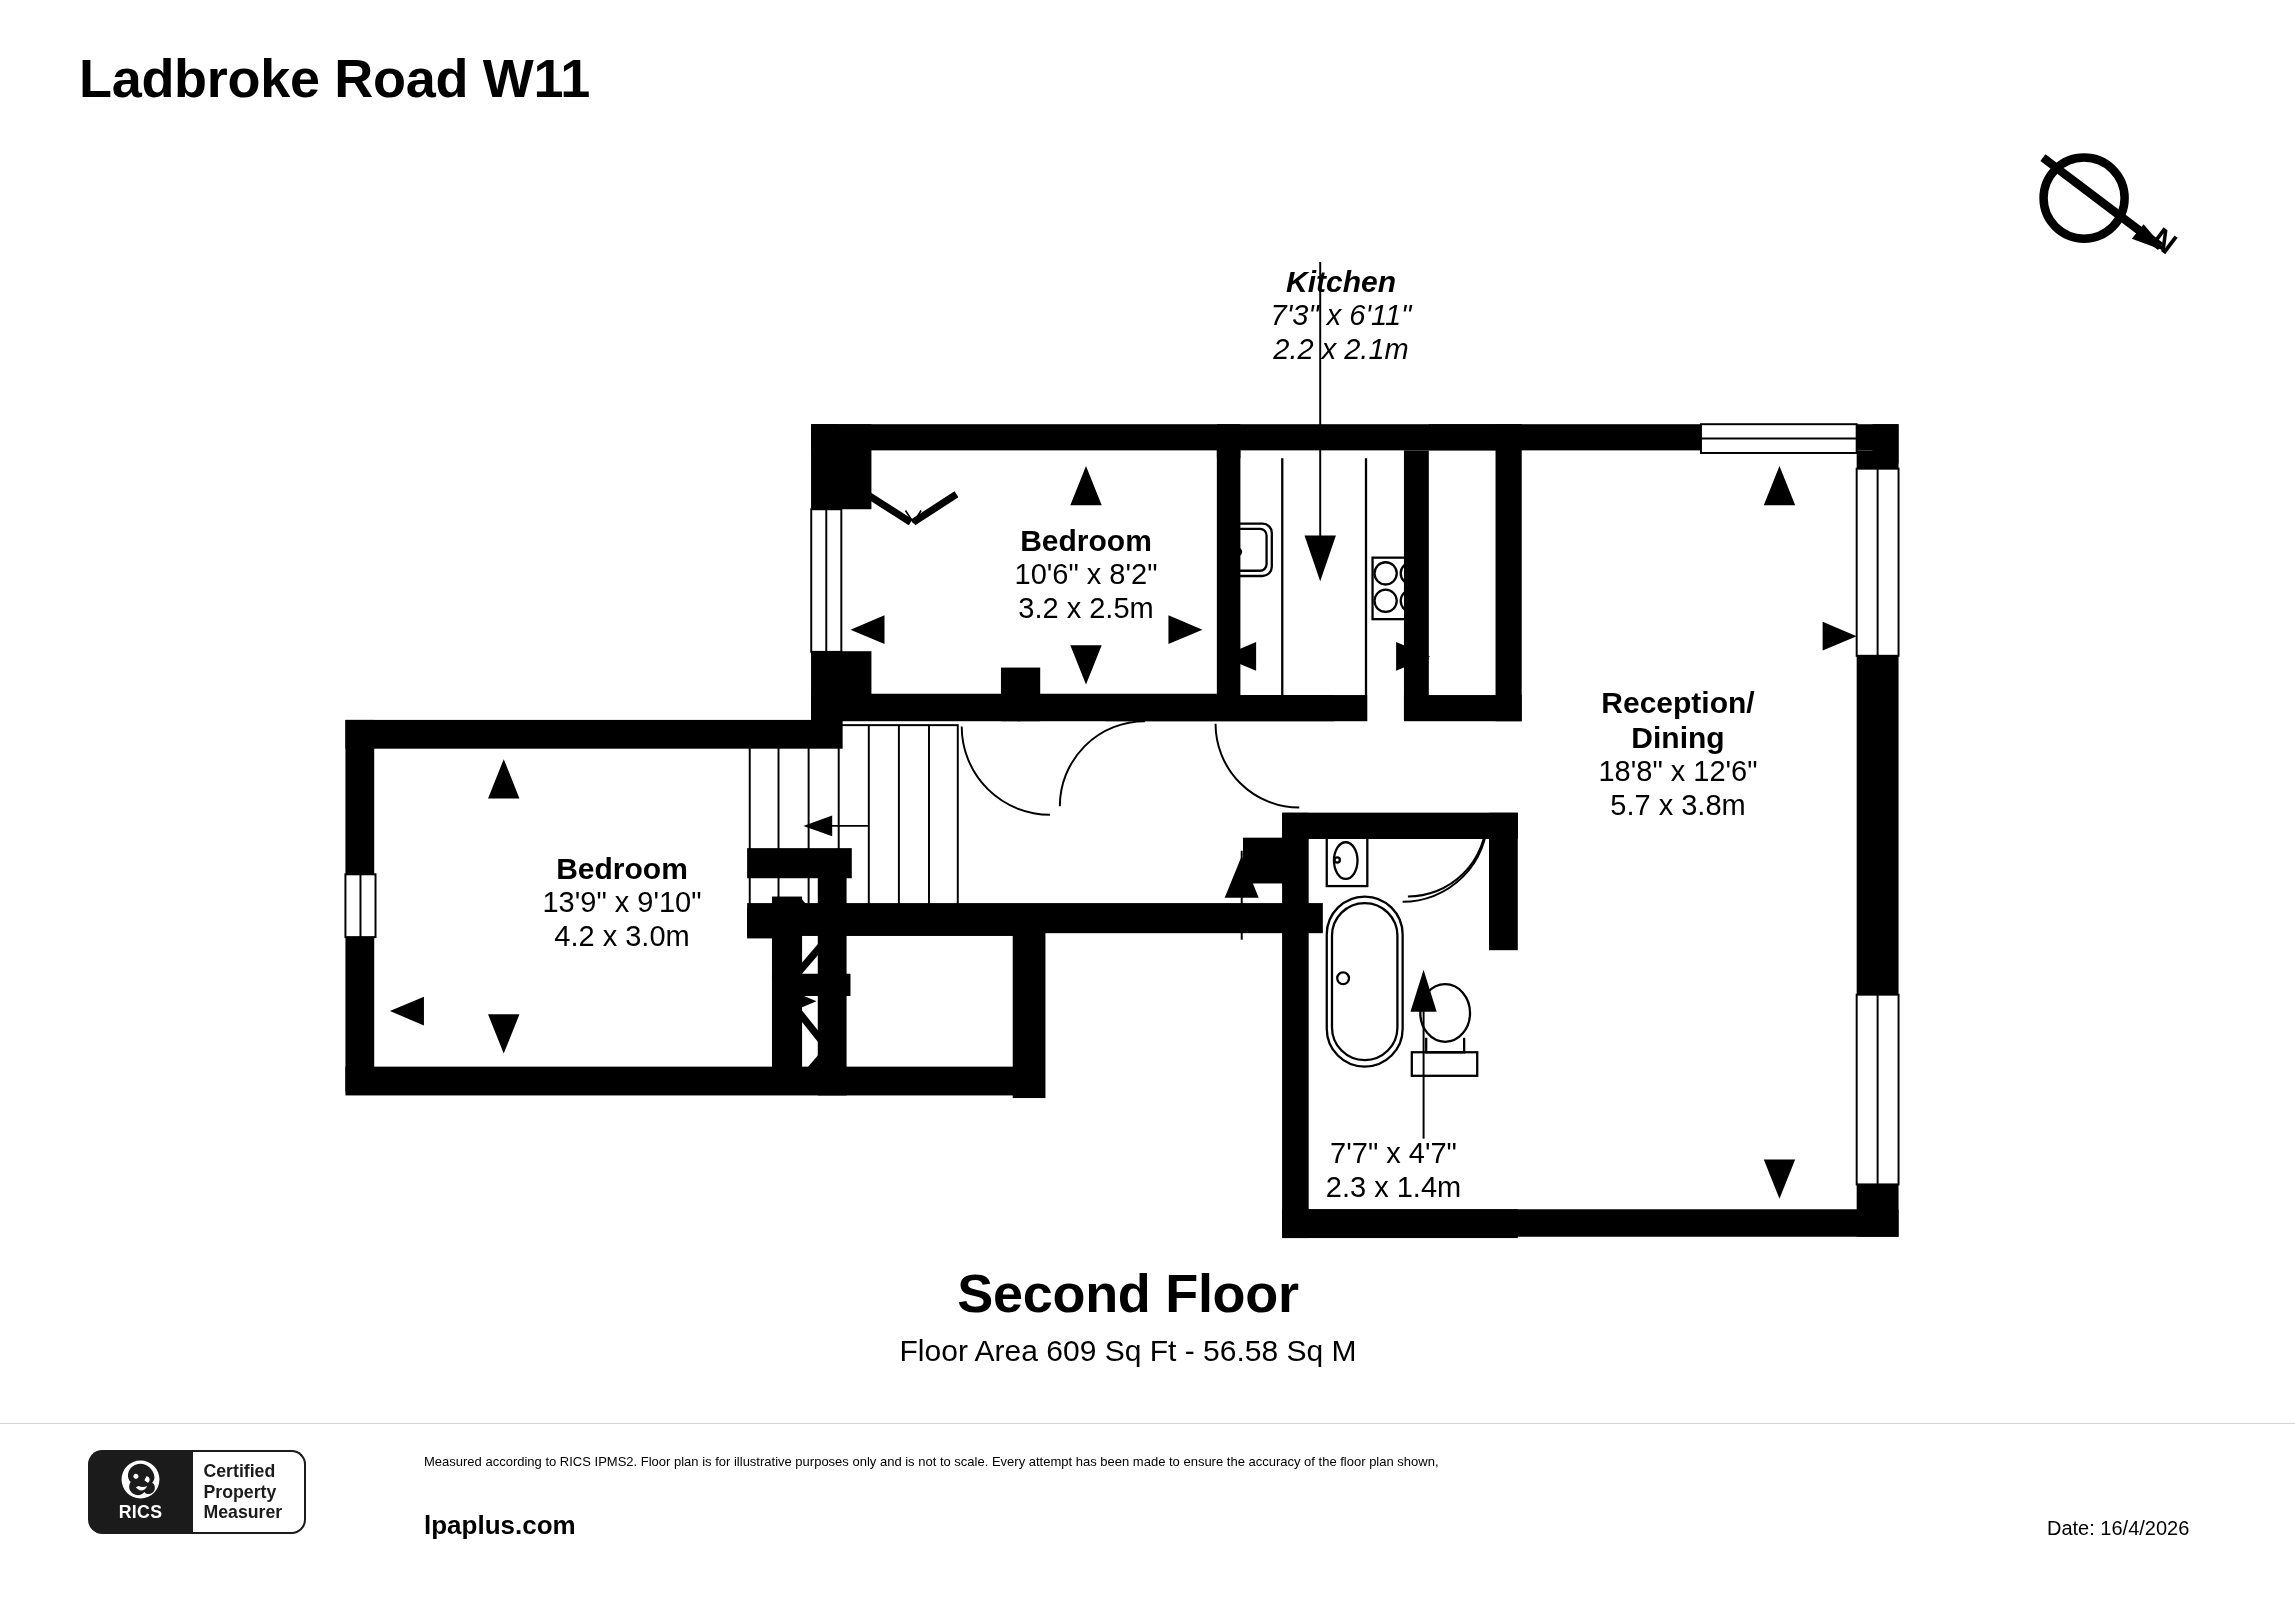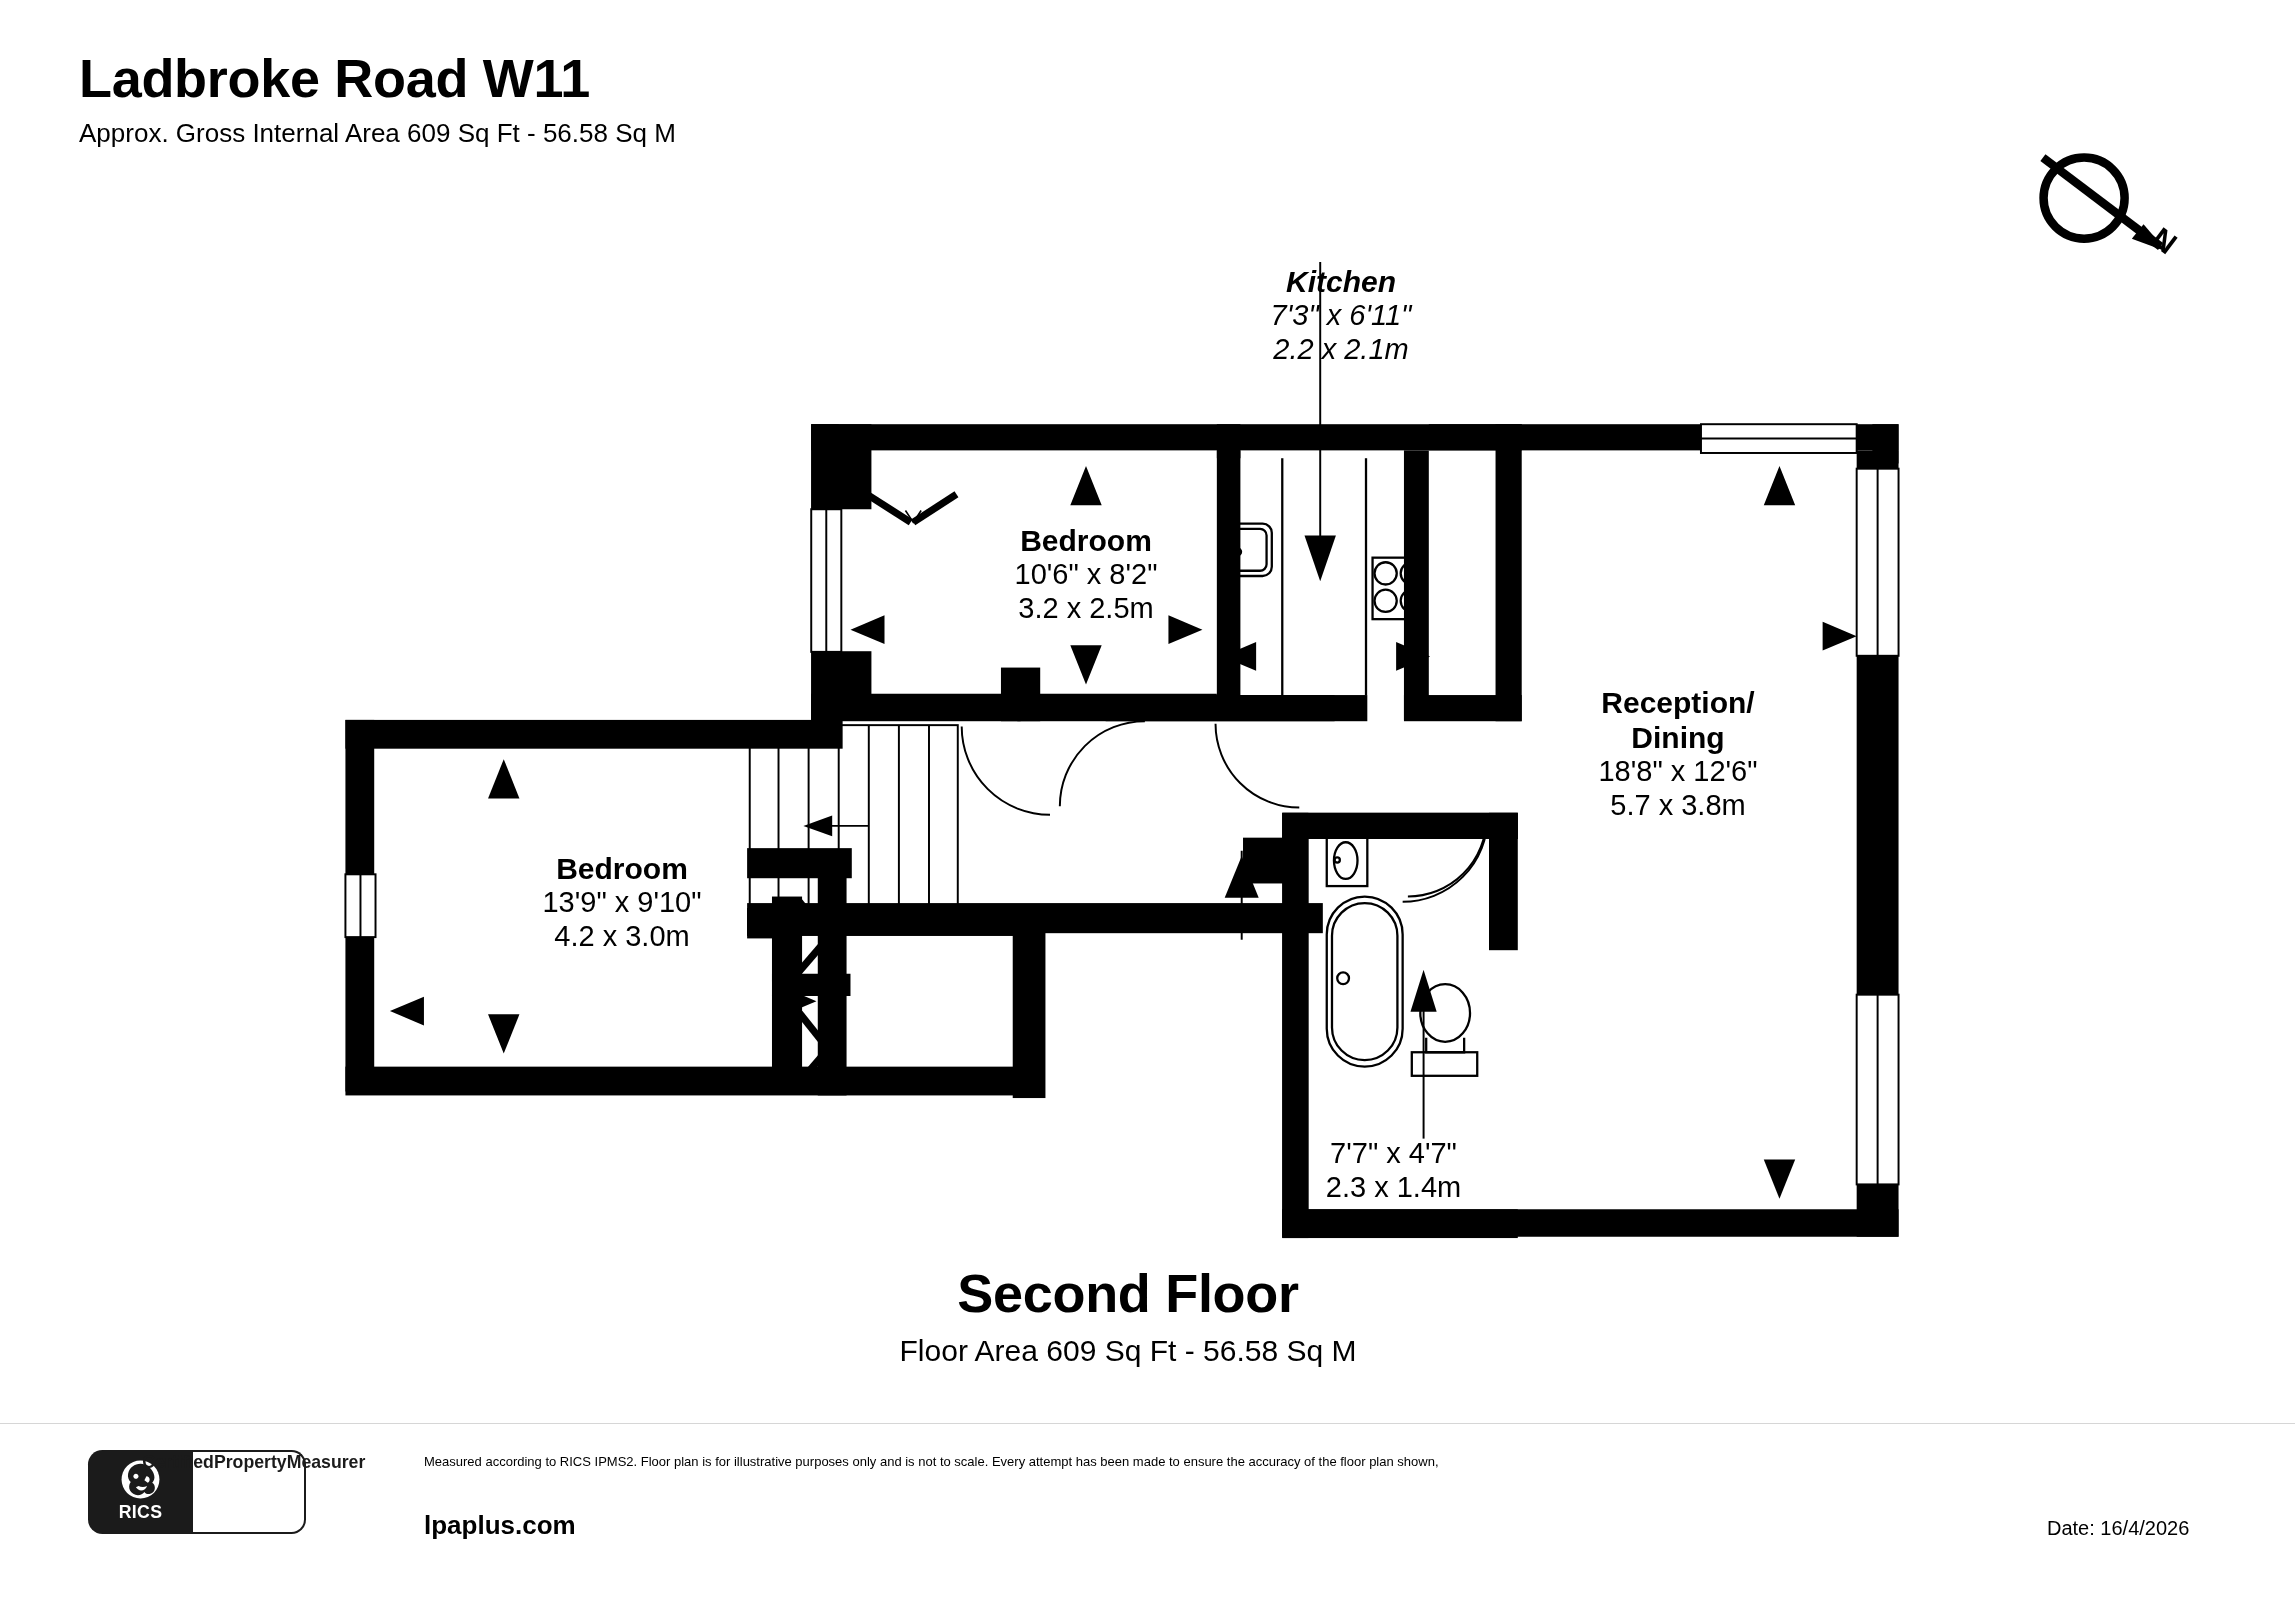--- a/index.html
+++ b/index.html
@@ -135,21 +135,21 @@
     font-weight: 700;
     letter-spacing: 0.3px;
     margin-top: 2px;
   }
   #cpm-box {
     width: 113px;
     border: 2px solid #1b1b1b;
     border-left: none;
     border-radius: 0 14.4px 14.4px 0;
     display: flex;
-    flex-direction: row;
+    flex-direction: column;
     justify-content: center;
     padding-left: 10.5px;
     box-sizing: border-box;
   }
   #cpm-box span {
     font-size: 17.7px;
     font-weight: 700;
     line-height: 1.16;
     color: #1b1b1b;
   }
@@ -177,21 +177,20 @@
     font-size: 20px;
     font-weight: 400;
     white-space: nowrap;
   }
 </style>
 </head>
 <body>
 
 <div id="header">
   <div id="plan-title">Ladbroke Road W11</div>
-  <div id="plan-subtitle">Approx. Gross Internal Area 609 Sq Ft - 56.58 Sq M</div>
 </div>
 
 <div id="compass">
   <svg width="183" height="131" viewBox="0 0 280 200">
     <circle cx="95" cy="78" r="62" fill="none" stroke="#000" stroke-width="13"></circle>
     <line x1="32" y1="16" x2="212" y2="152" stroke="#000" stroke-width="13"></line>
     <polygon points="222,160 168,140 186,118" fill="#000"></polygon>
     <g transform="translate(213,122) rotate(37)">
       <text x="0" y="30" font-family="Liberation Sans, sans-serif" font-size="46" font-weight="700" fill="#000">N</text>
     </g>

